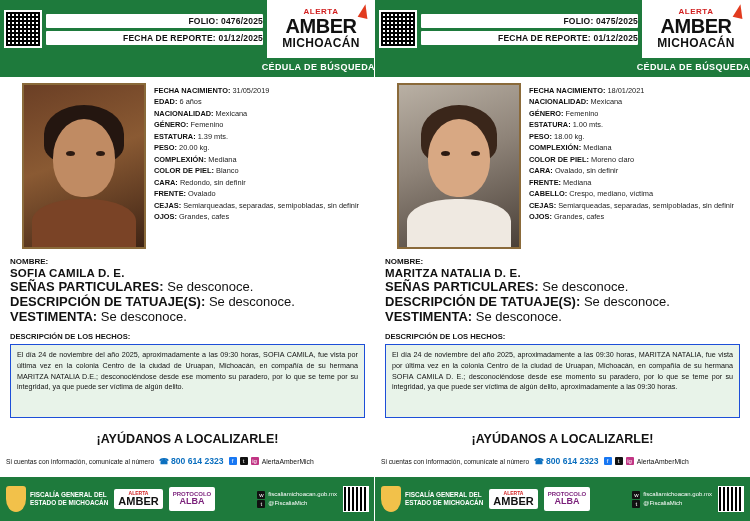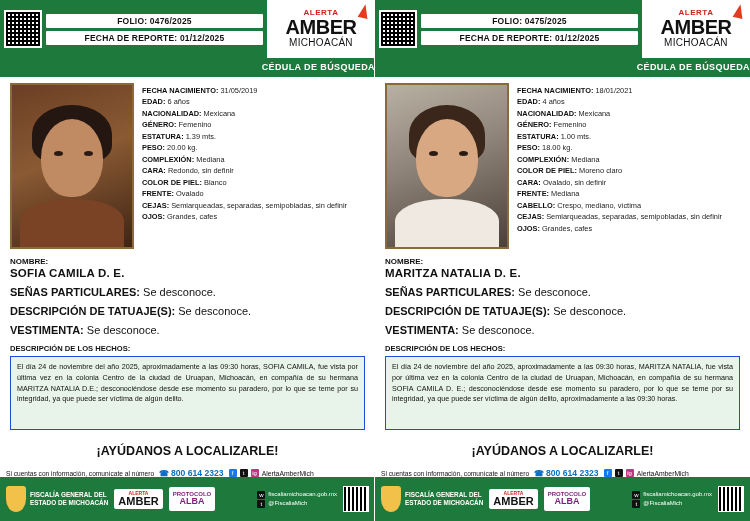--- a/index.html
+++ b/index.html
@@ -59,21 +59,21 @@
     justify-content: center;
     gap: 3px;
     padding-right: 4px;
   }
   .hdr-line {
     background: #ffffff;
     color: #1b1b1b;
     font-size: 8.5px;
     font-weight: bold;
     letter-spacing: .2px;
-    text-align: center;
+    text-align: right;
     padding: 2px 0;
     border-radius: 1px;
   }
   .hdr-line .lbl { color: #111; }
   .hdr-line .val { color: #111; }
   .hdr-logo {
     width: 108px;
     background: #ffffff;
     display: flex;
     flex-direction: column;
@@ -89,22 +89,22 @@
     line-height: 1;
   }
   .amber-amber {
     font-size: 20px;
     font-weight: bold;
     color: #111;
     line-height: 1;
     letter-spacing: -.5px;
   }
   .amber-state {
-    font-size: 10px;
-    font-weight: normal;
+    font-size: 12px;
+    font-weight: bold;
     color: #111;
     letter-spacing: .3px;
     line-height: 1.2;
   }
   .amber-flame {
     position: absolute;
     right: 6px;
     top: 4px;
     width: 0;
     height: 0;
@@ -118,21 +118,21 @@
     color: #ffffff;
     text-align: right;
     font-size: 9px;
     font-weight: bold;
     letter-spacing: .4px;
     padding: 4px 0 5px 0;
   }
 
   
   .body-wrap {
-    padding: 6px 10px 0 10px;
+    padding: 6px 10px 0 22px;
     display: flex;
     gap: 8px;
   }
   .photo-col { width: 124px; }
   .photo {
     width: 124px;
     height: 166px;
     border: 2px solid #8a6a3a;
     box-sizing: border-box;
     position: relative;
@@ -211,23 +211,22 @@
     color: #111;
   }
   .name-val {
     font-size: 11.5px;
     font-weight: bold;
     color: #111;
     letter-spacing: .2px;
     margin-top: 1px;
   }
   .field-line {
-    font-size: 11px;
-    color: #111;
-    margin-top: 7px;
+    font-size: 13px;
+    color: #111;
   }
   .field-line .k { font-weight: bold; }
   .field-line .v { }
 
   .hechos-lbl {
     font-size: 7.6px;
     font-weight: bold;
     color: #111;
     margin: 8px 10px 3px 10px;
   }
@@ -404,22 +403,22 @@
         </div>
       </div>
       <div class="specs">
         <div class="spec-row"><span class="k">FECHA NACIMIENTO:</span> <span class="v">31/05/2019</span></div>
         <div class="spec-row"><span class="k">EDAD:</span> <span class="v">6 años</span></div>
         <div class="spec-row"><span class="k">NACIONALIDAD:</span> <span class="v">Mexicana</span></div>
         <div class="spec-row"><span class="k">GÉNERO:</span> <span class="v">Femenino</span></div>
         <div class="spec-row"><span class="k">ESTATURA:</span> <span class="v">1.39 mts.</span></div>
         <div class="spec-row"><span class="k">PESO:</span> <span class="v">20.00 kg.</span></div>
         <div class="spec-row"><span class="k">COMPLEXIÓN:</span> <span class="v">Mediana</span></div>
+        <div class="spec-row"><span class="k">COLOR DE PIEL:</span> <span class="v">Blanco</span></div>
         <div class="spec-row"><span class="k">CARA:</span> <span class="v">Redondo, sin definir</span></div>
-        <div class="spec-row"><span class="k">COLOR DE PIEL:</span> <span class="v">Blanco</span></div>
         <div class="spec-row"><span class="k">FRENTE:</span> <span class="v">Ovalado</span></div>
         <div class="spec-row two-line"><span class="k">CEJAS:</span> <span class="v">Semiarqueadas, separadas, semipobladas, sin definir</span></div>
         <div class="spec-row"><span class="k">OJOS:</span> <span class="v">Grandes, cafes</span></div>
       </div>
     </div>
 
     <div class="name-block">
       <div class="name-lbl">NOMBRE:</div>
       <div class="name-val">SOFIA CAMILA D. E.</div>
       <div class="field-line"><span class="k">SEÑAS PARTICULARES:</span> <span class="v">Se desconoce.</span></div>
@@ -505,21 +504,20 @@
         <div class="photo p2">
           <div class="body-sh"></div>
           <div class="hair"></div>
           <div class="face"></div>
           <div class="eye l"></div>
           <div class="eye r"></div>
         </div>
       </div>
       <div class="specs">
         <div class="spec-row"><span class="k">FECHA NACIMIENTO:</span> <span class="v">18/01/2021</span></div>
-        <div class="spec-row"><span class="k">EDAD:</span> <span class="v">4 años</span></div>
         <div class="spec-row"><span class="k">NACIONALIDAD:</span> <span class="v">Mexicana</span></div>
         <div class="spec-row"><span class="k">GÉNERO:</span> <span class="v">Femenino</span></div>
         <div class="spec-row"><span class="k">ESTATURA:</span> <span class="v">1.00 mts.</span></div>
         <div class="spec-row"><span class="k">PESO:</span> <span class="v">18.00 kg.</span></div>
         <div class="spec-row"><span class="k">COMPLEXIÓN:</span> <span class="v">Mediana</span></div>
         <div class="spec-row"><span class="k">COLOR DE PIEL:</span> <span class="v">Moreno claro</span></div>
         <div class="spec-row"><span class="k">CARA:</span> <span class="v">Ovalado, sin definir</span></div>
         <div class="spec-row"><span class="k">FRENTE:</span> <span class="v">Mediana</span></div>
         <div class="spec-row"><span class="k">CABELLO:</span> <span class="v">Crespo, mediano, víctima</span></div>
         <div class="spec-row two-line"><span class="k">CEJAS:</span> <span class="v">Semiarqueadas, separadas, semipobladas, sin definir</span></div>

